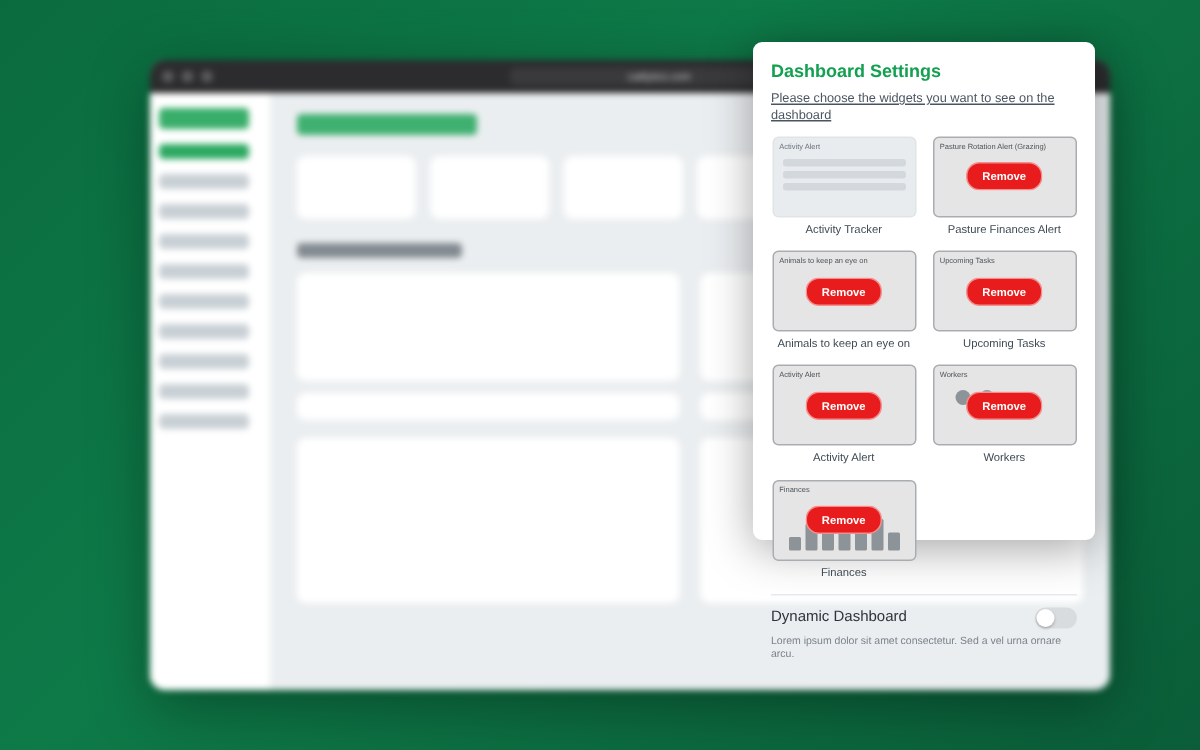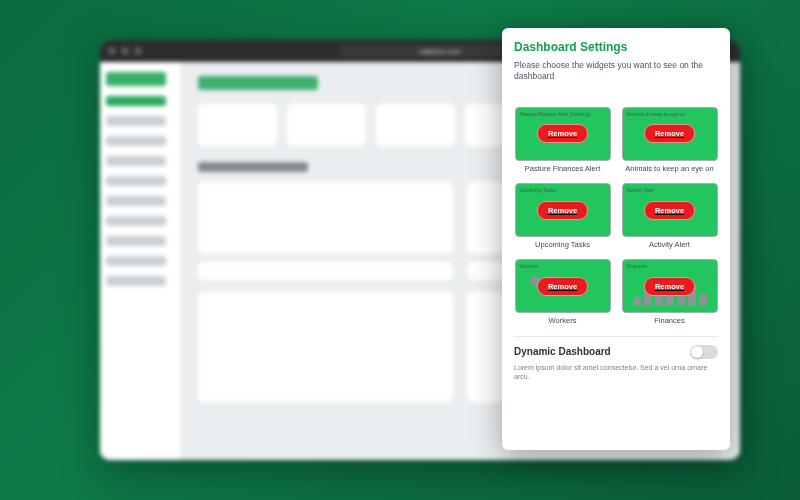--- a/index.html
+++ b/index.html
@@ -24,53 +24,53 @@
   .bg-title { height:14px; width:120px; background:#14a050; border-radius:3px; margin-bottom:14px; opacity:.8;}
   .bg-stats { display:flex; gap:10px; margin-bottom:16px;}
   .bg-stat { flex:1; height:42px; background:#fff; border-radius:6px;}
   .bg-section-title { height:10px; width:110px; background:#3d4a53; border-radius:3px; margin:10px 0; opacity:.6;}
   .bg-row { display:flex; gap:14px;}
   .bg-card { flex:1; background:#fff; border-radius:6px; height:72px;}
   .bg-row2 .bg-card { height:110px;}
 
   
   .panel {
-    position: absolute; right: 70px; top: 28px; width: 228px; height: 422px;
+    position: absolute; right: 70px; top: 28px; width: 228px; height: 332px;
     background: #fff; border-radius: 6px; box-shadow: 0 6px 30px rgba(0,0,0,.35);
     padding: 12px 12px 10px 12px; display:flex; flex-direction:column;
   }
   .panel h1 { color:#13a050; font-size:12px; font-weight:700; margin-bottom:6px;}
-  .panel p.desc { font-size:8.5px; color:#4b5560; line-height:1.35; margin-bottom:24px;}
+  .panel p.desc { font-size:8.5px; color:#4b5560; line-height:1.35; margin-bottom:8px;text-decoration:underline;}
   .widgets { display:grid; grid-template-columns:1fr 1fr; gap:10px 10px; }
   .widget { display:flex; flex-direction:column; align-items:center; }
   .thumb {
     width: 96px; height: 54px; border-radius:4px; background:#e9ecee;
     border:1px solid #e1e4e7; position:relative; display:flex; align-items:center; justify-content:center;
     overflow:hidden;
   }
-  .thumb.disabled { background:#22c55e; border-color:#a9adb1;text-decoration:underline;}
+  .thumb.disabled { background:#e5e5e5; border-color:#a9adb1;}
   .thumb .tlabel { position:absolute; top:3px; left:4px; font-size:5px; color:#6b7480;}
   .thumb.disabled .tlabel { color:#4e555b;}
   .thumb .preview-lines { position:absolute; top:14px; left:6px; right:6px; display:flex; flex-direction:column; gap:3px;}
   .thumb .preview-lines span { height:5px; background:#d3d8dc; border-radius:2px;}
   .thumb .preview-block { position:absolute; top:14px; left:6px; right:6px; bottom:6px; background:#d3d8dc; border-radius:3px; }
   .thumb .preview-bars { position:absolute; bottom:6px; left:10px; right:10px; height:30px; display:flex; align-items:flex-end; gap:3px;}
   .thumb .preview-bars i { flex:1; background:#8d9499; border-radius:1px;}
   .thumb .preview-workers { position:absolute; top:16px; left:14px; display:flex; gap:6px;}
   .thumb .preview-workers i { width:10px; height:10px; background:#8d9499; border-radius:50%;}
   .remove-btn {
     background:#e81c1c; color:#fff; font-size:7.5px; font-weight:600;
     padding:4px 10px; border-radius:9px; border:1px solid rgba(255,255,255,.5);
     position:relative; z-index:2; cursor:pointer;
   }
   .wlabel { font-size:7.5px; color:#3f4a54; margin-top:4px; text-align:center; line-height:1.1; }
 
   .toggle-row { border-top:1px solid #e6e9ec; margin-top:10px; padding-top:8px;}
   .toggle-head { display:flex; align-items:center; justify-content:space-between; margin-bottom:4px;}
-  .toggle-head span { font-size:10px; color:#2c343b; font-weight:700;}
+  .toggle-head span { font-size:10px; color:#2c343b; font-weight:400;}
   .switch { width:28px; height:14px; background:#d8dcdf; border-radius:10px; position:relative; cursor:pointer;}
   .switch::after { content:""; position:absolute; width:12px; height:12px; background:#fff; border-radius:50%; top:1px; left:1px; box-shadow:0 1px 2px rgba(0,0,0,.25);}
   .toggle-desc { font-size:7px; color:#7b838c; line-height:1.3;}
 </style>
 </head>
 <body>
 
 <div class="bg-window">
   <div class="bg-titlebar">
     <div class="dot"></div>
@@ -120,20 +120,31 @@
     </div>
   </div>
 </div>
 
 <aside class="panel">
   <h1>Dashboard Settings</h1>
   <p class="desc">Please choose the widgets you want to see on the dashboard</p>
 
   <div class="widgets">
 
+    <div class="widget">
+      <div class="thumb">
+        <span class="tlabel">Activity Alert</span>
+        <div class="preview-lines">
+            <span></span>
+            <span></span>
+            <span></span>
+          </div>
+      </div>
+      <div class="wlabel">Activity Tracker</div>
+    </div>
 
 
     <div class="widget">
       <div class="thumb disabled">
         <span class="tlabel">Pasture Rotation Alert (Grazing)</span>
         <button class="remove-btn">Remove</button>
       </div>
       <div class="wlabel">Pasture Finances Alert</div>
     </div>
 

